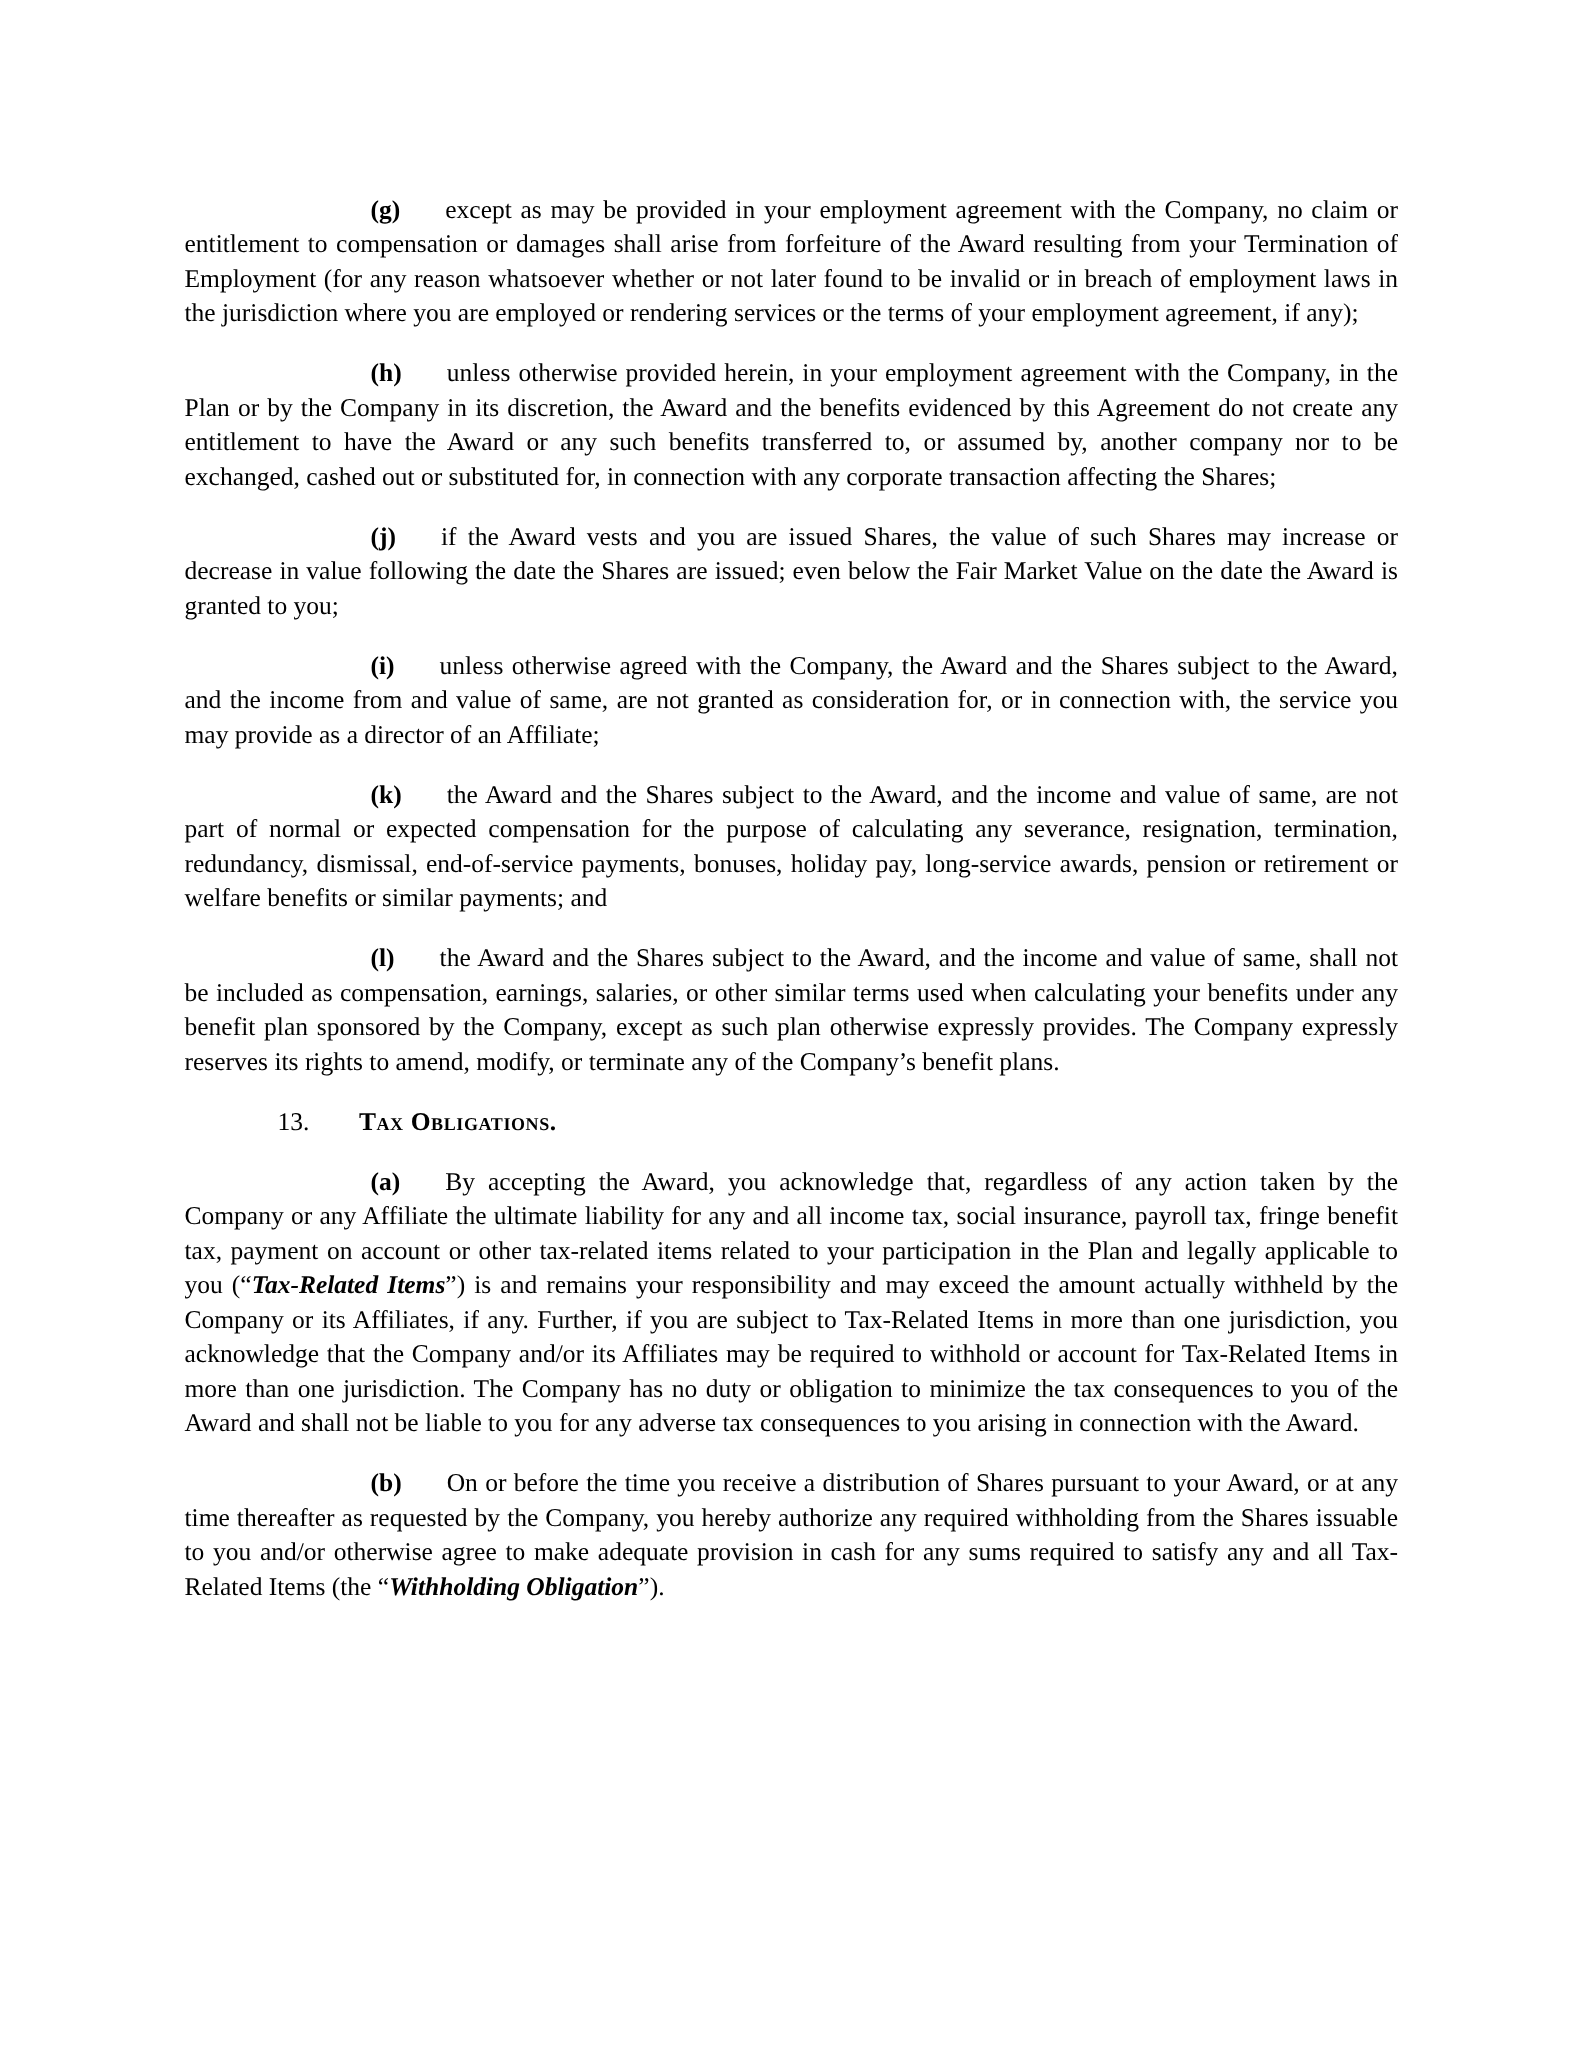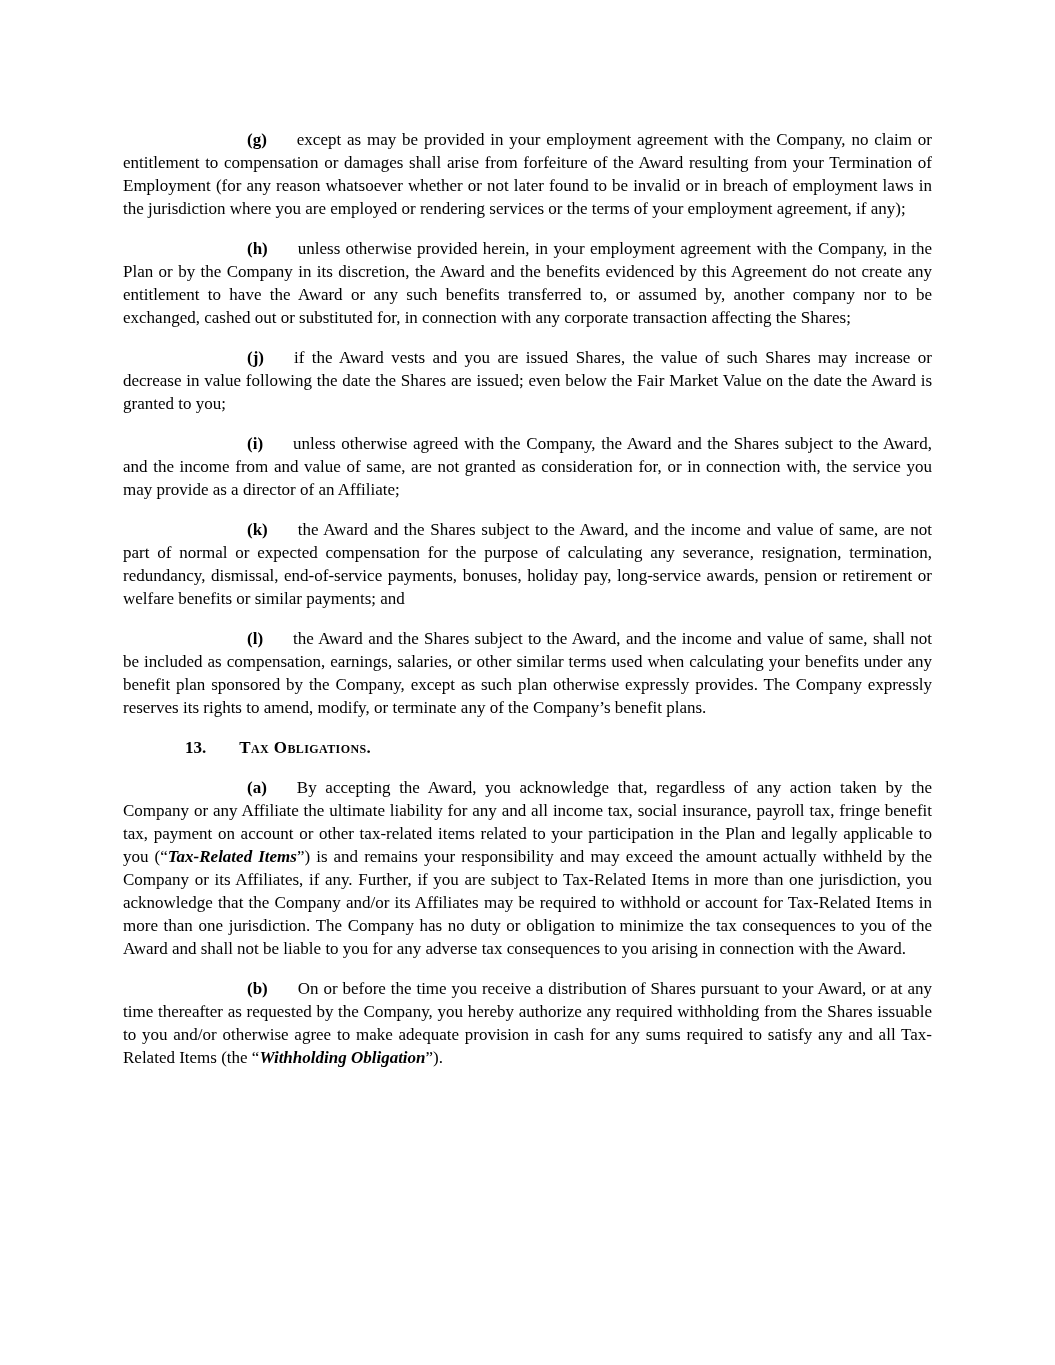--- a/index.html
+++ b/index.html
@@ -37,21 +37,21 @@
     font-weight: bold;
     font-style: italic;
     margin-top: 11px;
   }
   .heading {
     margin: 0 0 17px 0;
     text-align: left;
     text-indent: 62px;
   }
   .heading .hnum {
-    font-weight: bold;
+    font-weight: normal;
   }
   .heading .htab {
     display: inline-block;
     width: 33px;
   }
   .heading .htitle {
     font-weight: bold;
     font-variant: small-caps;
     letter-spacing: 0.4px;
     margin-top: 28px;

